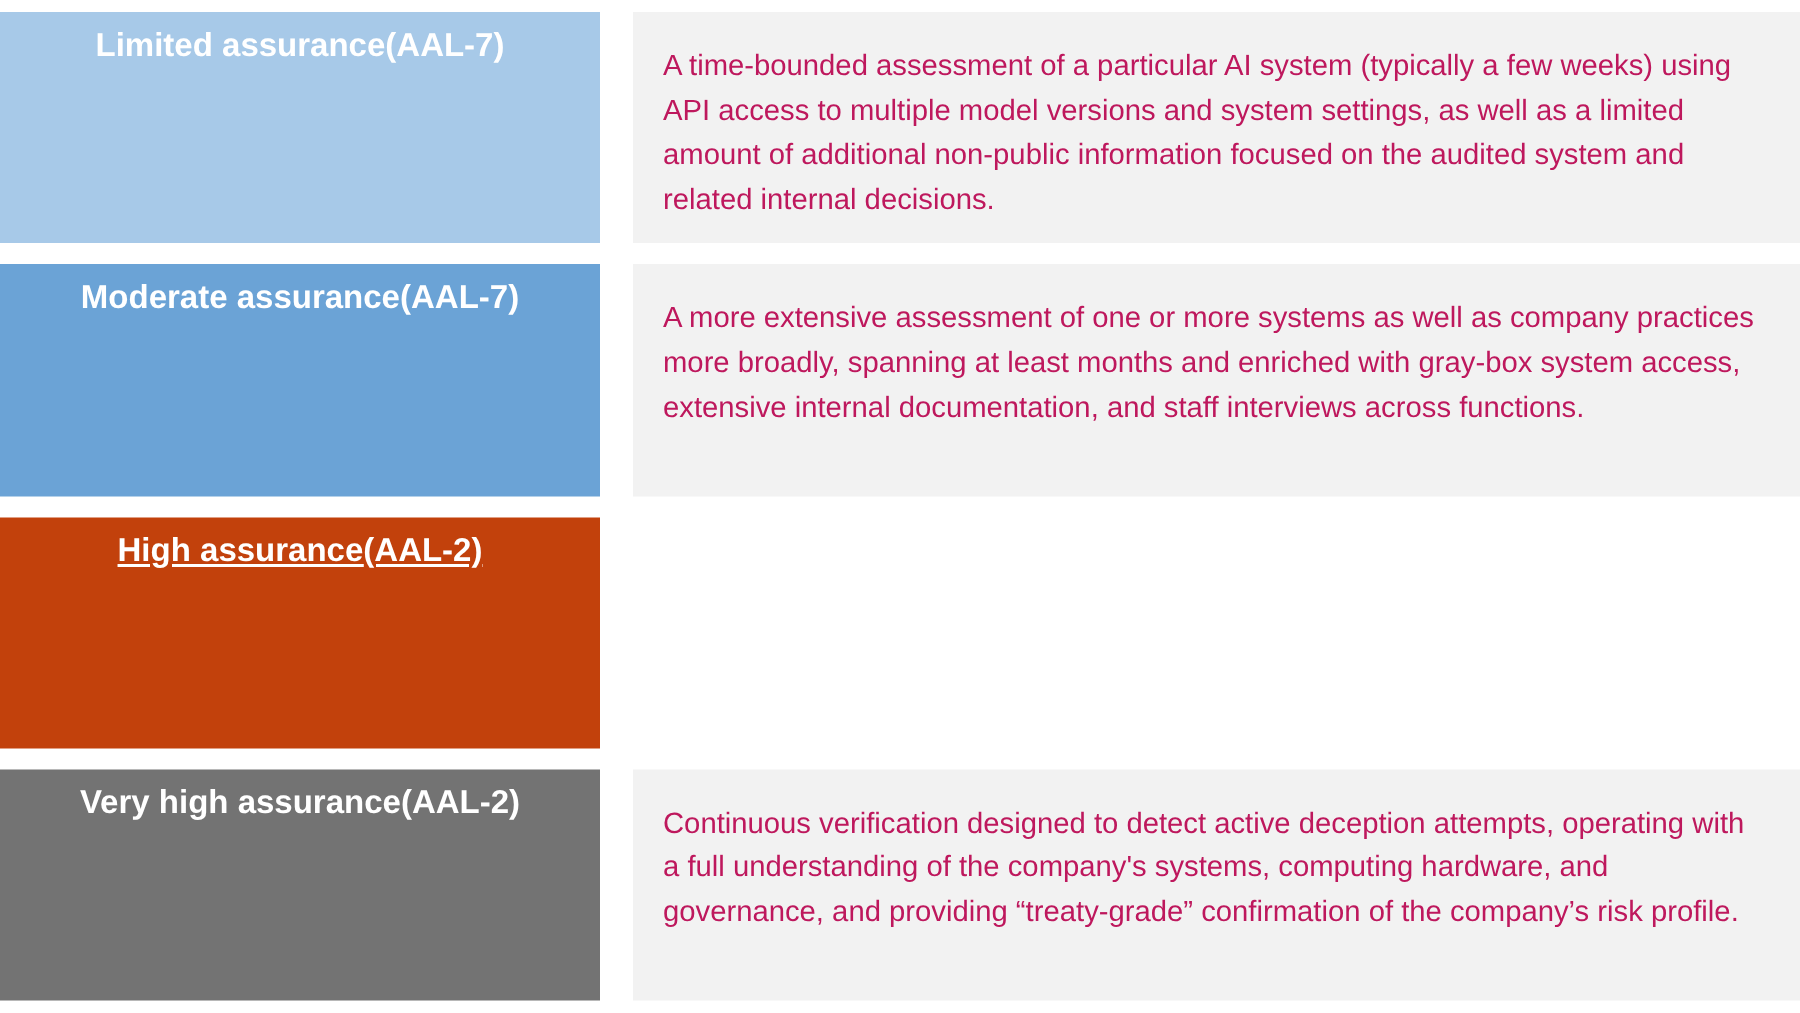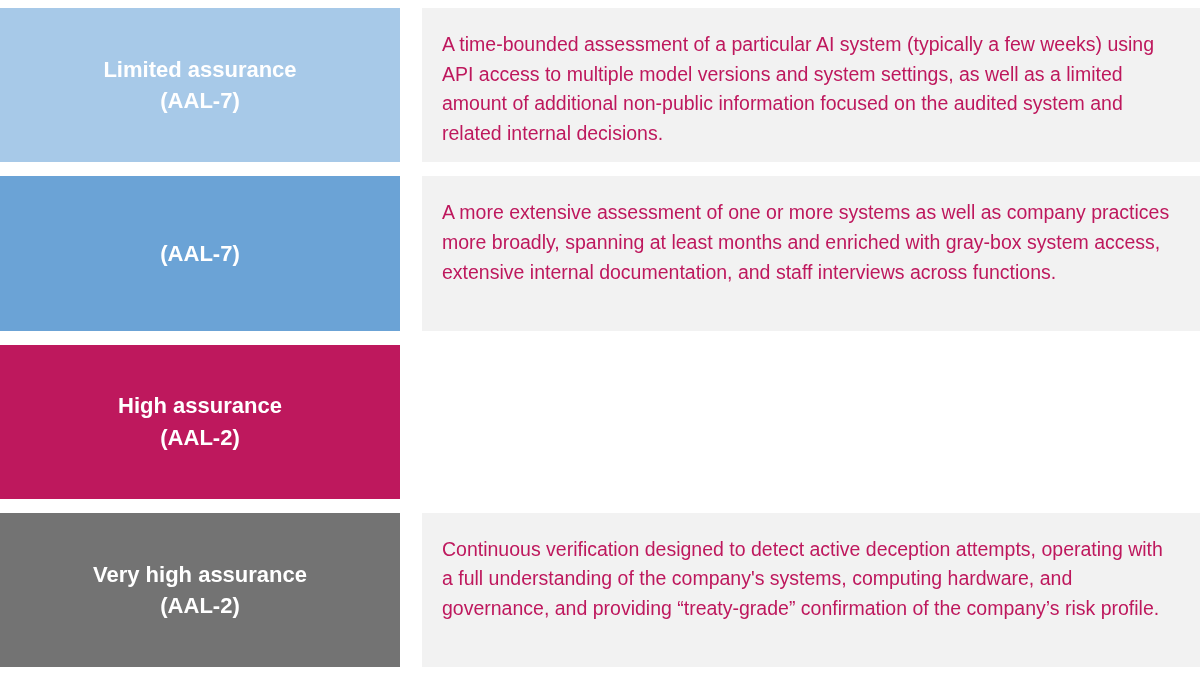--- a/index.html
+++ b/index.html
@@ -26,21 +26,21 @@
     display: flex;
     flex-direction: row;
     align-items: stretch;
     flex: 1 1 0;
     min-height: 0;
   }
   .level-cell {
     width: 400px;
     flex: 0 0 400px;
     display: flex;
-    flex-direction: column;
+    flex-direction: row;
     justify-content: center;
     text-align: center;
     color: #ffffff;
     font-weight: bold;
     font-size: 22px;
     line-height: 1.42;
     box-sizing: border-box;
     padding: 6px 12px;
   }
   .level-cell .level-name,
@@ -75,30 +75,31 @@
       <span class="level-code">(AAL-7)</span>
     </div>
     <div class="spacer"></div>
     <div class="desc-cell">
       <span class="desc-text">A time-bounded assessment of a particular AI system (typically a few weeks) using API access to multiple model versions and system settings, as well as a limited amount of additional non-public information focused on the audited system and related internal decisions.</span>
     </div>
   </div>
 
   <div class="row">
     <div class="level-cell" style="background:#6ba3d6;">
+      <span class="level-name">Moderate assurance</span>
       <span class="level-code">(AAL-7)</span>
     </div>
     <div class="spacer"></div>
     <div class="desc-cell">
       <span class="desc-text">A more extensive assessment of one or more systems as well as company practices more broadly, spanning at least months and enriched with gray-box system access, extensive internal documentation, and staff interviews across functions.</span>
     </div>
   </div>
 
   <div class="row">
-    <div class="level-cell" style="background:#be185d;">
+    <div class="level-cell" style="background:#c2410c;text-decoration:underline;">
       <span class="level-name">High assurance</span>
       <span class="level-code">(AAL-2)</span>
     </div>
     <div class="spacer"></div>
   </div>
 
   <div class="row">
     <div class="level-cell" style="background:#737373;">
       <span class="level-name">Very high assurance</span>
       <span class="level-code">(AAL-2)</span>

